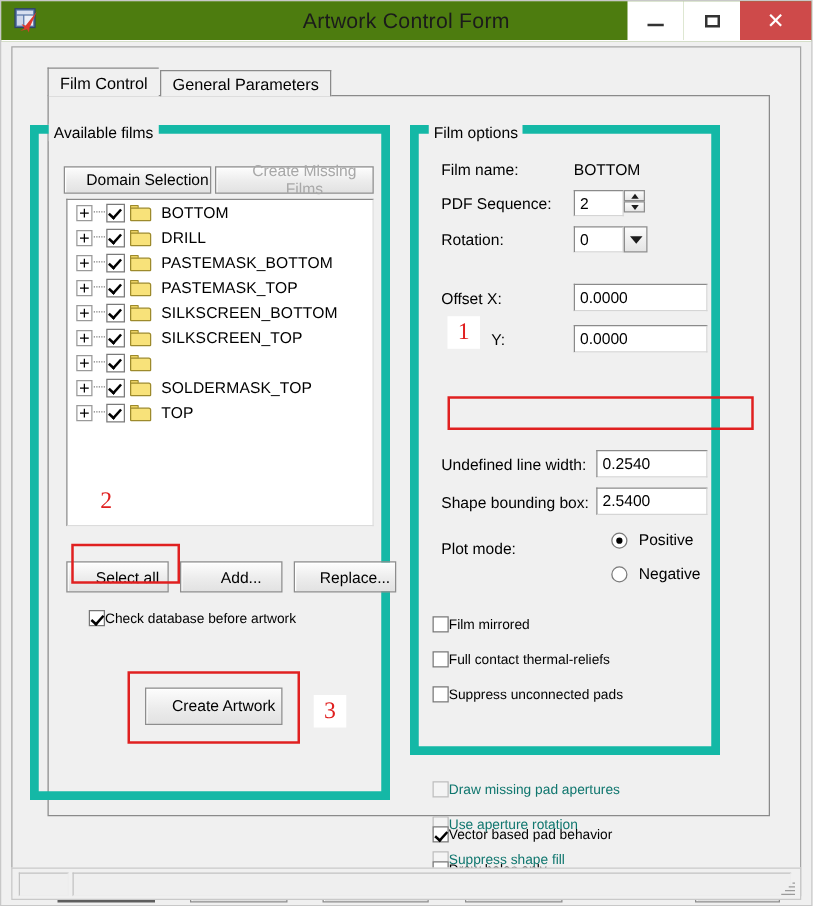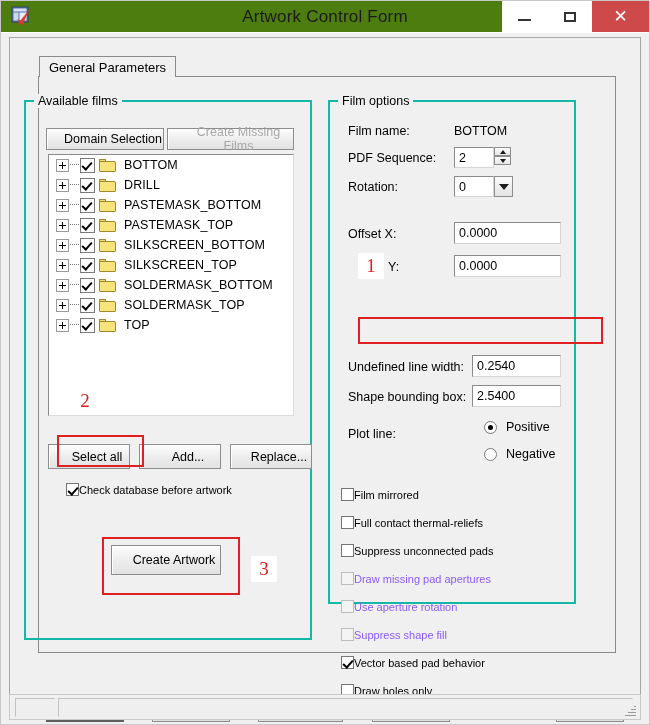--- a/index.html
+++ b/index.html
@@ -125,21 +125,21 @@
     left: 28px; top: 38px;
     width: 578px; height: 577px;
     background: #f0f0f0;
     border: 1px solid #8a8a8a;
     box-sizing: border-box;
   }
 
   
   .group {
     position: absolute;
-    border: 2px solid #14b8a6;
+    border: 7px solid #14b8a6;
     box-sizing: border-box;
   }
   .group > .legend {
     position: absolute;
     top: -8px; left: 8px;
     background: #f0f0f0;
     padding: 0 4px;
     font-size: 12.5px;
     white-space: nowrap;
   }
@@ -288,21 +288,21 @@
   }
   .cb.disabled { border-color: #bdbdbd; background: #f4f4f4; }
   .cbrow {
     position: absolute;
     display: flex;
     align-items: center;
     gap: 0;
     font-size: 11px;
     white-space: nowrap;
   }
-  .cbrow.disabled { color: #8b5cf6; }
+  .cbrow.disabled { color: #0f766e; margin-top: 48px; }
 
   #cb-check-db { left: 40px; top: 381px; }
 
   
   .lbl {
     position: absolute;
     font-size: 12.5px;
     white-space: nowrap;
   }
   .val {
@@ -485,20 +485,23 @@
       </div>
       <div class="winbtn close">
         <span class="glyph-close">✕</span>
       </div>
     </div>
   </div>
 
   <div class="dialog-body">
 
     <div class="tabstrip">
+      <div class="tab active">
+        <span>Film Control</span>
+      </div>
       <div class="tab inactive">
         <span>General Parameters</span>
       </div>
     </div>
 
     <div class="tabpage"></div>
 
     <div class="group" id="group-available">
       <div class="legend">Available films</div>
 
@@ -571,21 +574,20 @@
           <div class="tree-label">SILKSCREEN_TOP</div>
         </div>
         <div class="tree-row">
           <div class="expander"></div>
           <div class="dots"></div>
           <div class="tree-cb checked"></div>
           <div class="folder">
               <div class="tab-f"></div>
               <div class="body-f"></div>
             </div>
-          <div class="tree-label">SOLDERMASK_BOTTOM</div>
         </div>
         <div class="tree-row">
           <div class="expander"></div>
           <div class="dots"></div>
           <div class="tree-cb checked"></div>
           <div class="folder">
               <div class="tab-f"></div>
               <div class="body-f"></div>
             </div>
           <div class="tree-label">SOLDERMASK_TOP</div>
@@ -662,21 +664,21 @@
       <div class="lbl" style="left:18px; top:258px;">Undefined line width:</div>
       <div class="field" style="left:142px; top:253px; width:89px; height:22px;text-align:center;">
         <span>0.2540</span>
       </div>
 
       <div class="lbl" style="left:18px; top:288px;">Shape bounding box:</div>
       <div class="field" style="left:142px; top:283px; width:89px; height:22px;">
         <span>2.5400</span>
       </div>
 
-      <div class="lbl" style="left:18px; top:325px;">Plot line:</div>
+      <div class="lbl" style="left:18px; top:325px;">Plot mode:</div>
       <div class="radrow" style="left:154px; top:318px;">
         <span class="radio selected"></span>
         <span>Positive</span>
       </div>
       <div class="radrow" style="left:154px; top:345px;">
         <span class="radio"></span>
         <span>Negative</span>
       </div>
 
       <div class="cbrow" style="left:11px; top:386px;">

